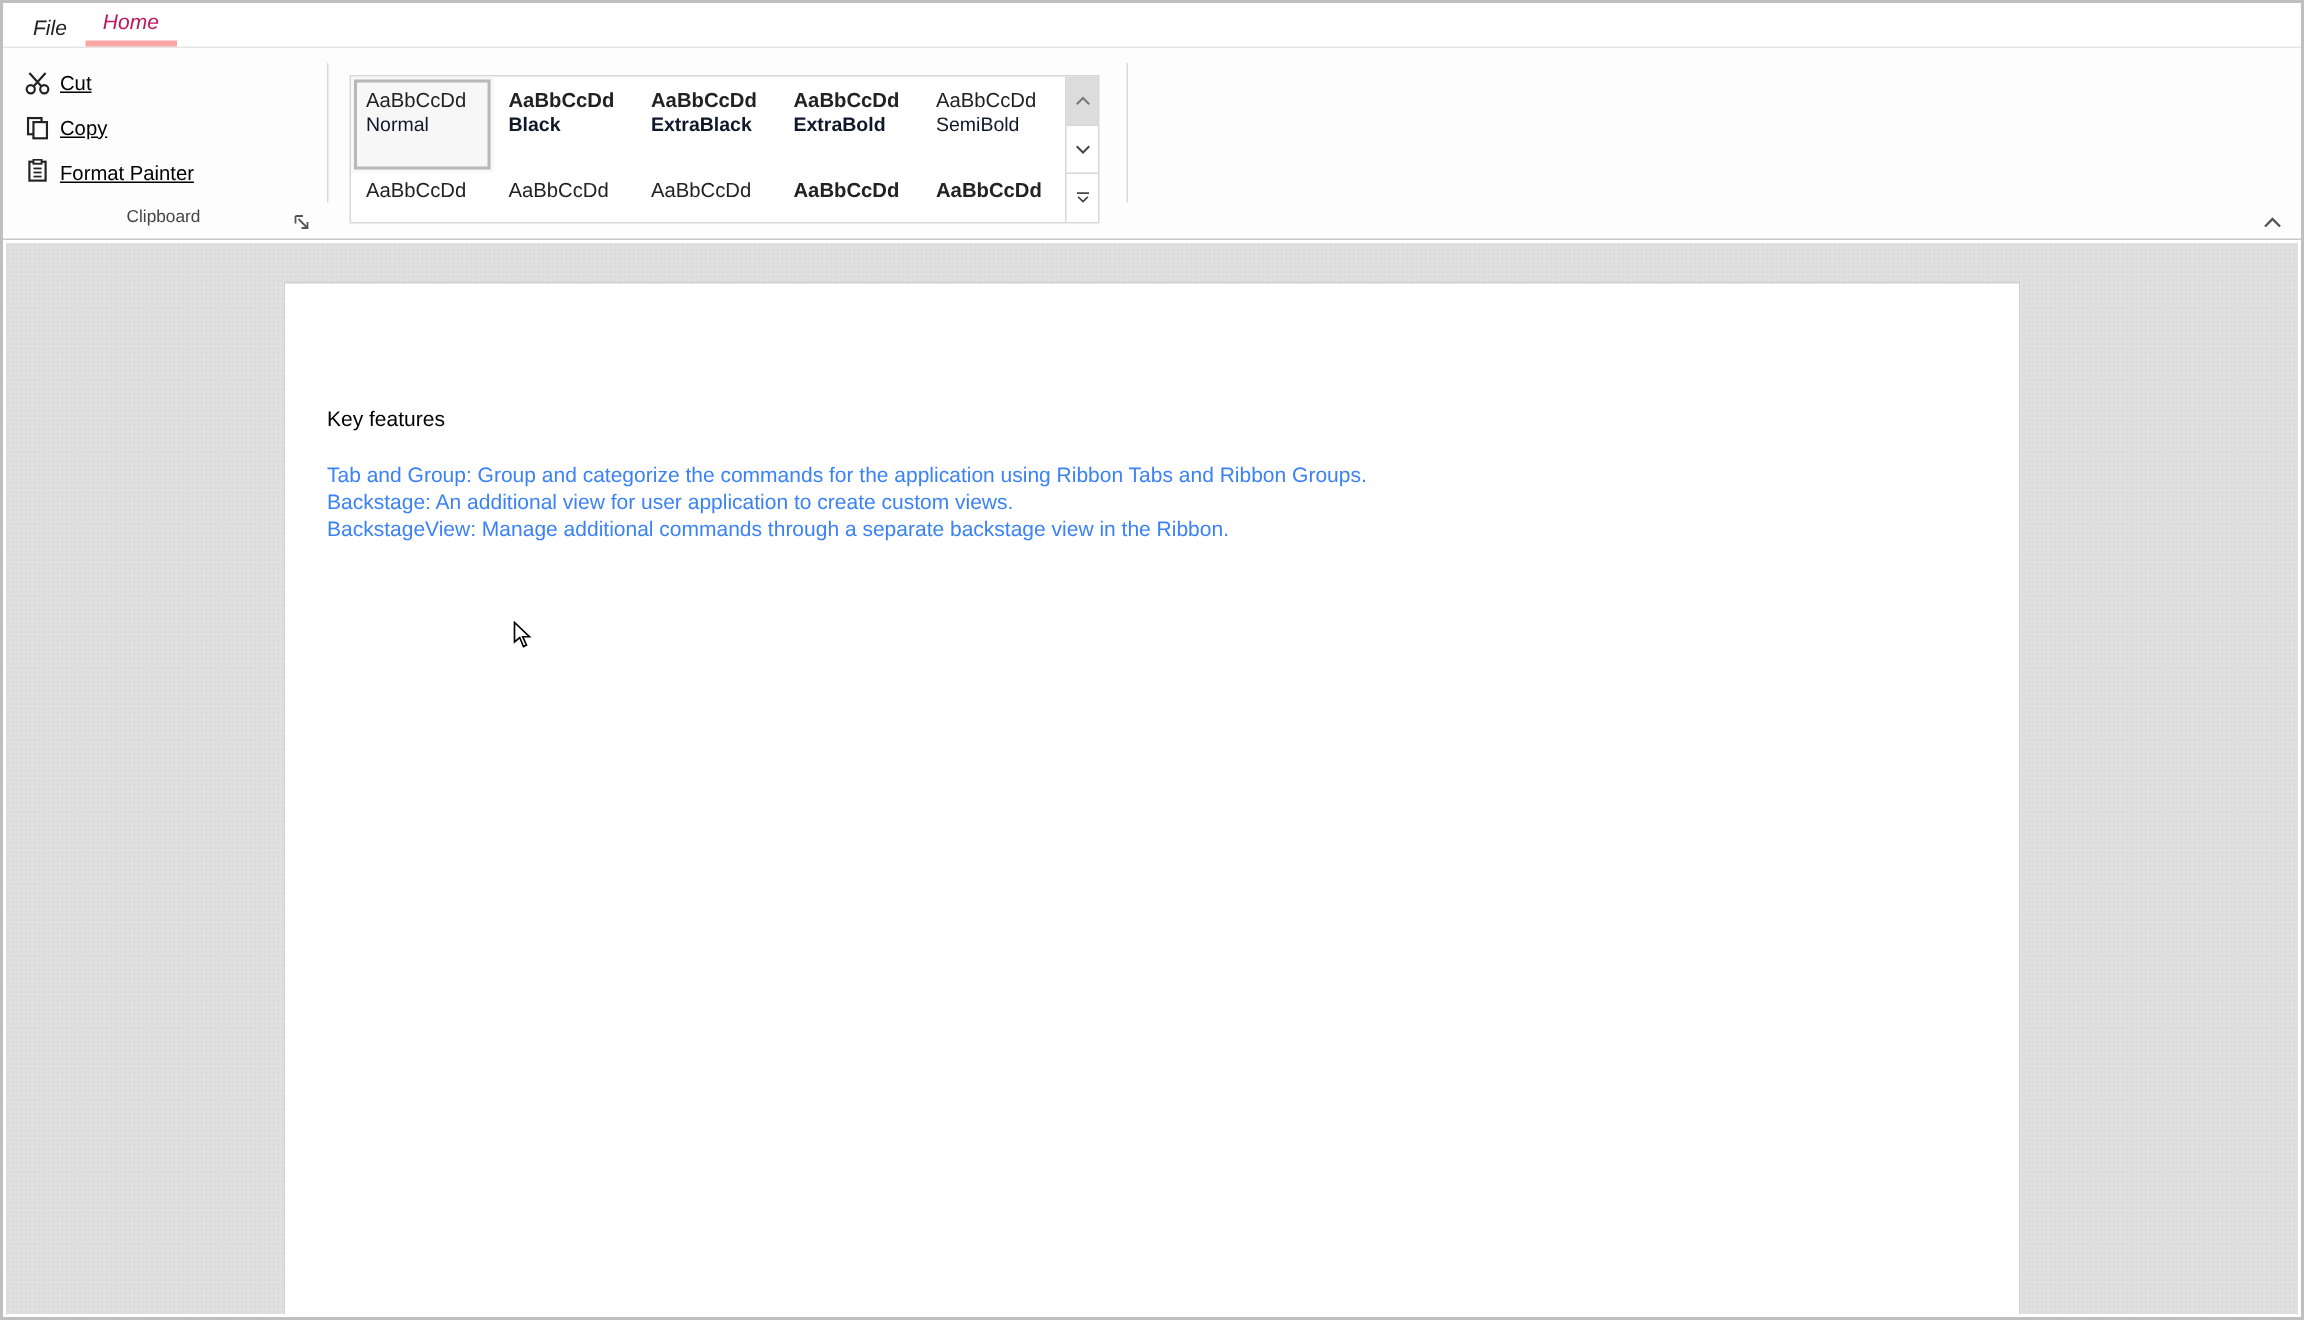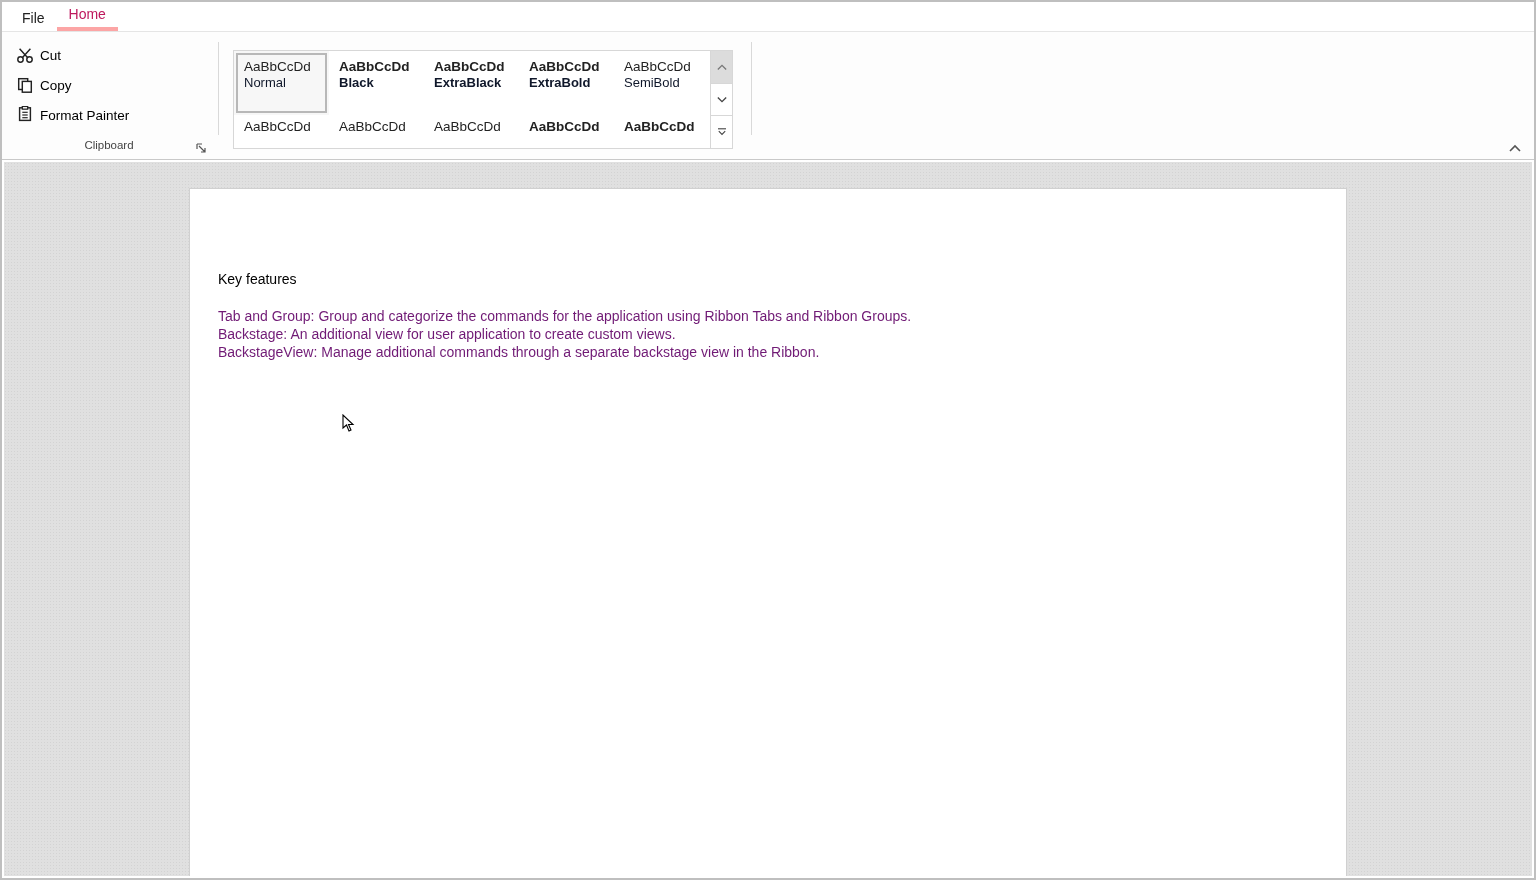--- a/index.html
+++ b/index.html
@@ -3,42 +3,42 @@
 <meta charset="utf-8">
 <style>
   * { box-sizing: border-box; margin: 0; padding: 0; }
   html, body { width: 1536px; height: 880px; overflow: hidden; font-family: "Segoe UI", Arial, sans-serif; }
   body { background: #fff; position: relative; }
 
   
   .app { width: 100%; height: 100%; border: 2px solid #bfbfbf; background: #fff; position: relative; }
 
   
-  .tabs { height: 30px; display: flex; align-items: flex-end; padding-left: 8px; border-bottom: 1px solid #e5e5e5; }
+  .tabs { height: 30px; display: flex; align-items: flex-end; padding-left: 8px; border-bottom: 1px solid #e5e5e5; font-style: italic; }
   .tab { padding: 6px 12px 5px 12px; font-size: 14px; color: #222; cursor: pointer; }
   .tab.active { color: #be185d; border-bottom: 4px solid #fca5a5; }
 
   
   .ribbon { height: 128px; display: flex; border-bottom: 1px solid #c9c9c9; position: relative; background: #fdfdfd; }
   .ribbon-collapse { position: absolute; right: 10px; bottom: 5px; width: 18px; height: 12px; display:flex; align-items:center; justify-content:center; cursor: pointer; }
   .ribbon-collapse svg { width: 12px; height: 8px; }
 
   .group { padding: 4px 8px 0 8px; display: flex; flex-direction: column; height: 100%; }
   .group-body { flex: 1; display: flex; }
   .group-footer { height: 20px; position: relative; text-align: center; font-size: 11.5px; color: #444; }
   .group-launcher { position: absolute; right: 0; bottom: 2px; width: 14px; height: 14px; cursor: pointer; }
   .group-launcher svg { width: 10px; height: 10px; }
   .group-sep { width: 1px; background: #d9d9d9; margin: 10px 2px 24px 2px; }
 
   
   .clip-paste { width: 64px; display: flex; flex-direction: column; align-items: center; padding-top: 2px; cursor: pointer; }
   .clip-paste .icon { width: 40px; height: 44px; display:flex; align-items:center; justify-content:center; }
   .clip-paste .label { font-size: 13px; margin-top: 2px; }
   .clip-paste .dd { margin-top: -2px; }
-  .clip-side { display: flex; flex-direction: column; justify-content: flex-start; padding-top: 4px; }
+  .clip-side { display: flex; flex-direction: column; justify-content: flex-start; padding-top: 4px; text-decoration: underline; }
   .clip-btn { display: flex; align-items: center; gap: 6px; padding: 6px 6px; font-size: 13.5px; cursor: pointer; }
   .clip-btn .ic { width: 18px; height: 18px; display:flex; align-items:center; justify-content:center; }
 
   
   .styles-wrap { display: flex; border: 1px solid #d7d7d7; height: 99px; margin-top: 14px; margin-left: 4px; background: #fff; }
   .styles-gallery { width: 476px; overflow: hidden; position: relative; }
   .styles-row { display: flex; }
   .style-item { width: 95px; height: 64px; padding: 8px 6px 0 10px; cursor: pointer; }
   .style-item.sel { outline: 2px solid #b8b8b8; outline-offset: -4px; background: #f7f7f7; }
   .style-sample { font-size: 13.5px; color: #222; }
@@ -63,21 +63,21 @@
   }
   .page {
     margin-top: 26px;
     width: 1158px; height: 750px;
     background: #fff;
     border: 1px solid #d0d0d0;
     box-shadow: 0 0 0 0 rgba(0,0,0,0);
     padding: 82px 28px 28px 28px;
   }
   .doc-h { font-size: 14px; font-weight: 400; margin-bottom: 20px; }
-  .doc-p { font-size: 14px; line-height: 18px; color: #701a75; }
+  .doc-p { font-size: 14px; line-height: 18px; color: #3b82f6; }
 
   
   .cursor { position: absolute; width: 14px; height: 18px; pointer-events: none; }
 </style>
 </head>
 <body>
 
 <div class="app">
 
   <div class="tabs">

